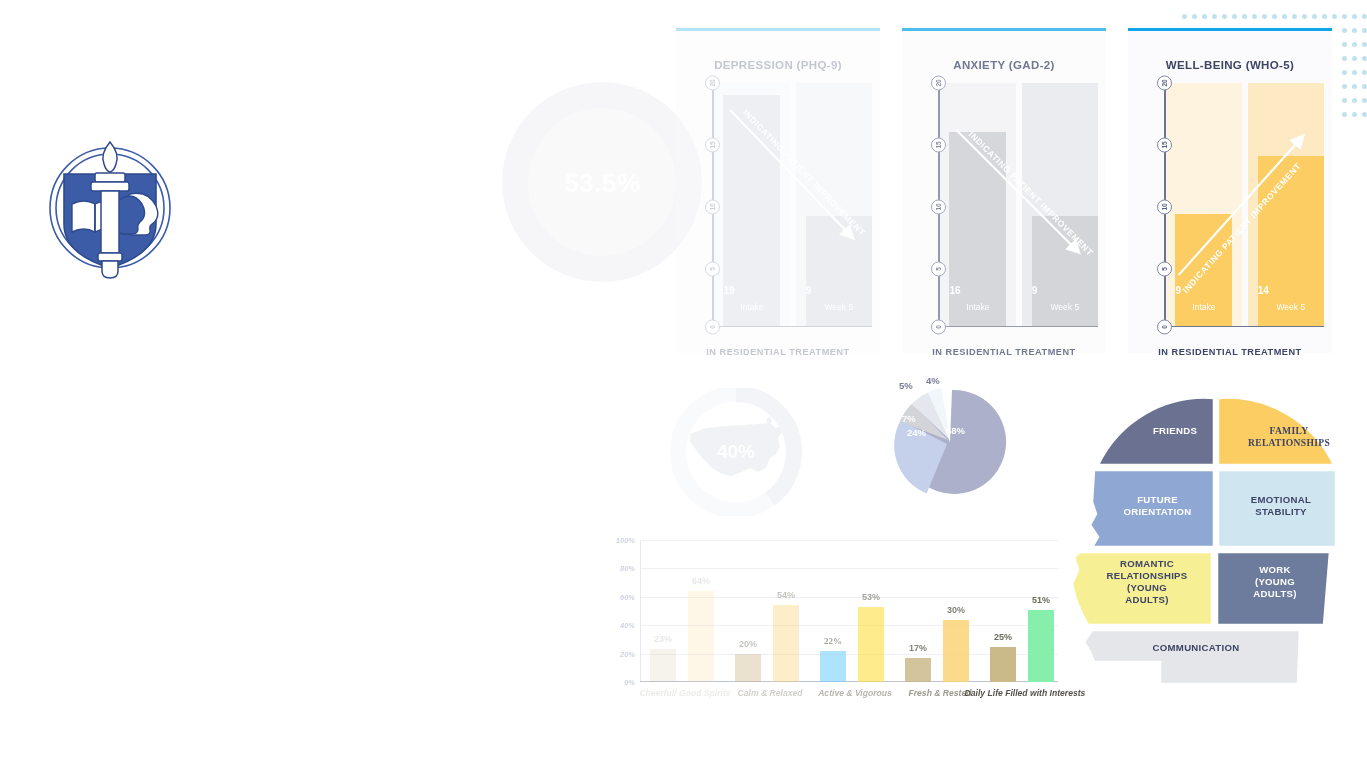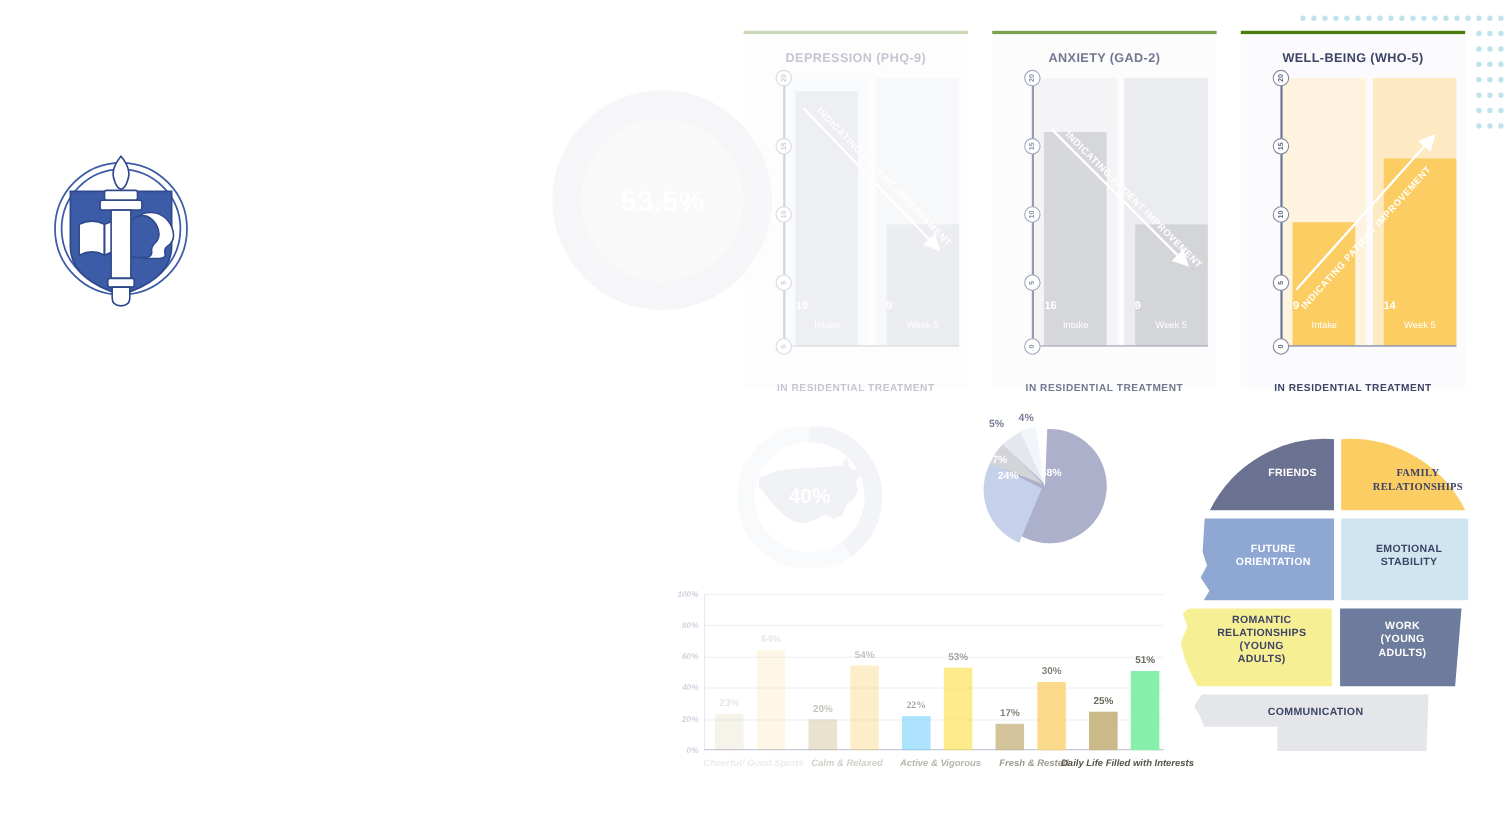--- a/index.html
+++ b/index.html
@@ -22,22 +22,22 @@
   .ghost-donut .gval {
     position:absolute; left:0; right:0; top:50%; transform:translateY(-50%);
     text-align:center; color:#fff; font-size:26px; font-weight:bold;
     letter-spacing:.5px;
   }
 
   
   .panels { position:absolute; left:676px; top:28px; width:660px; height:325px; }
   .panel {
     position:absolute; top:0; width:204px; height:325px;
-    background:#fbfbfd; border-top:3px solid #4d7c0f;
-    padding-top:8px;
+    background:#fbfbfd; border-top:3px solid #0ea5e9;
+    padding-top:20px;
   }
   .panel.p1 { left:0;   opacity:.30; }
   .panel.p2 { left:226px; opacity:.72; }
   .panel.p3 { left:452px; opacity:1; }
   .panel-title {
     text-align:center; font-size:11.5px; font-weight:bold; color:#3d4466;
     letter-spacing:.35px; padding:8px 0 6px;
   }
   .plot { position:relative; height:262px; margin:0 8px 0 10px; }
   .yaxis-label {
@@ -68,21 +68,21 @@
     position:absolute; left:0; right:0; bottom:14px; text-align:center;
     color:#fff; font-size:8.5px;
   }
   .arrow { position:absolute; inset:0; pointer-events:none; }
   .arrow-text {
     position:absolute; color:#fff; font-size:8.6px; font-weight:bold;
     letter-spacing:.6px; white-space:nowrap; transform-origin:0 0;
   }
   .panel-foot {
     text-align:center; font-size:9.2px; font-weight:bold; color:#3d4466;
-    letter-spacing:.5px; margin-top:20px;
+    letter-spacing:.5px; margin-top:8px;
   }
 
   
   .dotgrid { position:absolute; left:1182px; top:14px; width:185px; height:112px; }
   .dotgrid i {
     position:absolute; width:5px; height:5px; border-radius:50%; background:#bfe3ec;
   }
 
   
   .donut-wrap { position:absolute; left:666px; top:388px; width:140px; height:128px; opacity:.30; }

